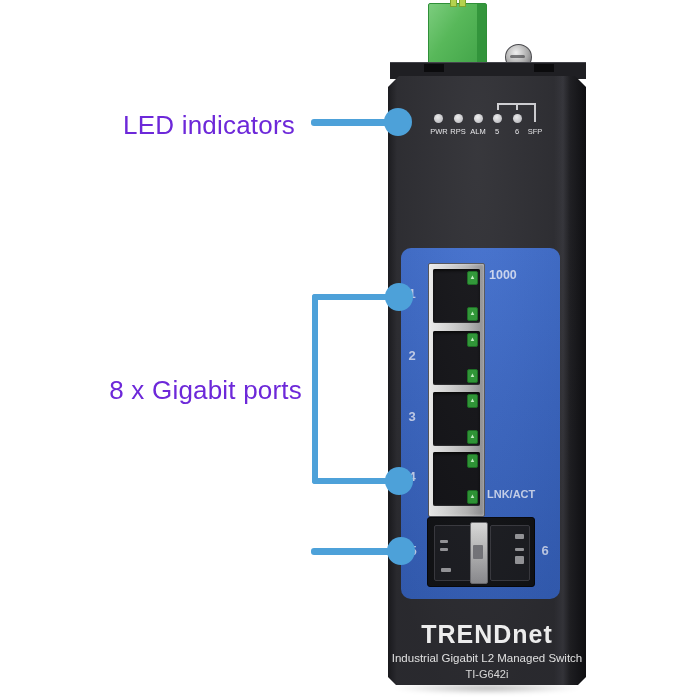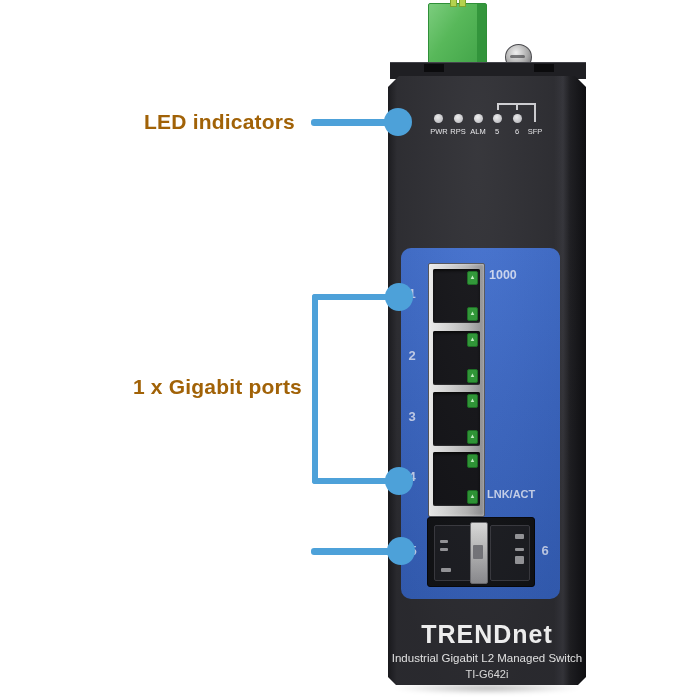--- a/index.html
+++ b/index.html
@@ -1,21 +1,21 @@
 <!DOCTYPE html>
 <html><head>
 <meta charset="utf-8">
 <style>
   html,body{margin:0;padding:0;background:#fff;}
   #canvas{position:relative;width:700px;height:700px;background:#ffffff;overflow:hidden;
           font-family:"Liberation Sans", sans-serif;}
   .abs{position:absolute;}
 
   
-  .callout-label{color:#a16207;font-size:21px;font-weight:700;text-align:right;letter-spacing:0.2px;}
+  .callout-label{color:#6d28d9;font-size:26px;font-weight:400;text-align:right;letter-spacing:0.2px;}
   .callout-line{background:#4da1d9;border-radius:3px;}
   .callout-dot{width:28px;height:28px;border-radius:50%;background:#4da1d9;}
 
   
   #dev-shadow{left:392px;top:682px;width:190px;height:12px;border-radius:50%;
               background:radial-gradient(ellipse at center, rgba(0,0,0,.28), rgba(0,0,0,0) 70%);filter:blur(2px);}
   #dev-body{left:388px;top:76px;width:198px;height:609px;
             background:linear-gradient(90deg,#1b1b1f 0px,#2d2d32 9px,#2d2d32 166px,#37373d 175px,#202024 182px,#0f0f12 198px);
             clip-path:polygon(11px 0,187px 0,198px 11px,198px 601px,190px 609px,8px 609px,0 601px,0 11px);}
   #dev-body::after{content:"";position:absolute;inset:0;
@@ -158,21 +158,21 @@
 
     <div class="brand" style="top:544px;font-size:25px;font-weight:800;letter-spacing:1px;">TRENDnet</div>
     <div class="brand" style="top:576px;font-size:11.5px;color:#f2f2f2;">Industrial Gigabit L2 Managed Switch</div>
     <div class="brand" style="top:592px;font-size:11px;color:#e9e9e9;">TI-G642i</div>
   </div>
 
   <div class="abs callout-label" style="left:80px;top:110px;width:215px;">LED indicators</div>
   <div class="abs callout-line" style="left:311px;top:119px;width:80px;height:7px;"></div>
   <div class="abs callout-dot" style="left:384px;top:108px;"></div>
 
-  <div class="abs callout-label" style="left:80px;top:375px;width:222px;">1 x Gigabit ports</div>
+  <div class="abs callout-label" style="left:80px;top:375px;width:222px;">8 x Gigabit ports</div>
   <div class="abs callout-line" style="left:312px;top:294px;width:6px;height:190px;"></div>
   <div class="abs callout-line" style="left:312px;top:294px;width:85px;height:6px;"></div>
   <div class="abs callout-line" style="left:312px;top:478px;width:85px;height:6px;"></div>
   <div class="abs callout-dot" style="left:385px;top:283px;"></div>
   <div class="abs callout-dot" style="left:385px;top:467px;"></div>
 
   <div class="abs callout-line" style="left:311px;top:548px;width:85px;height:7px;"></div>
   <div class="abs callout-dot" style="left:387px;top:537px;"></div>
 
 </div>

